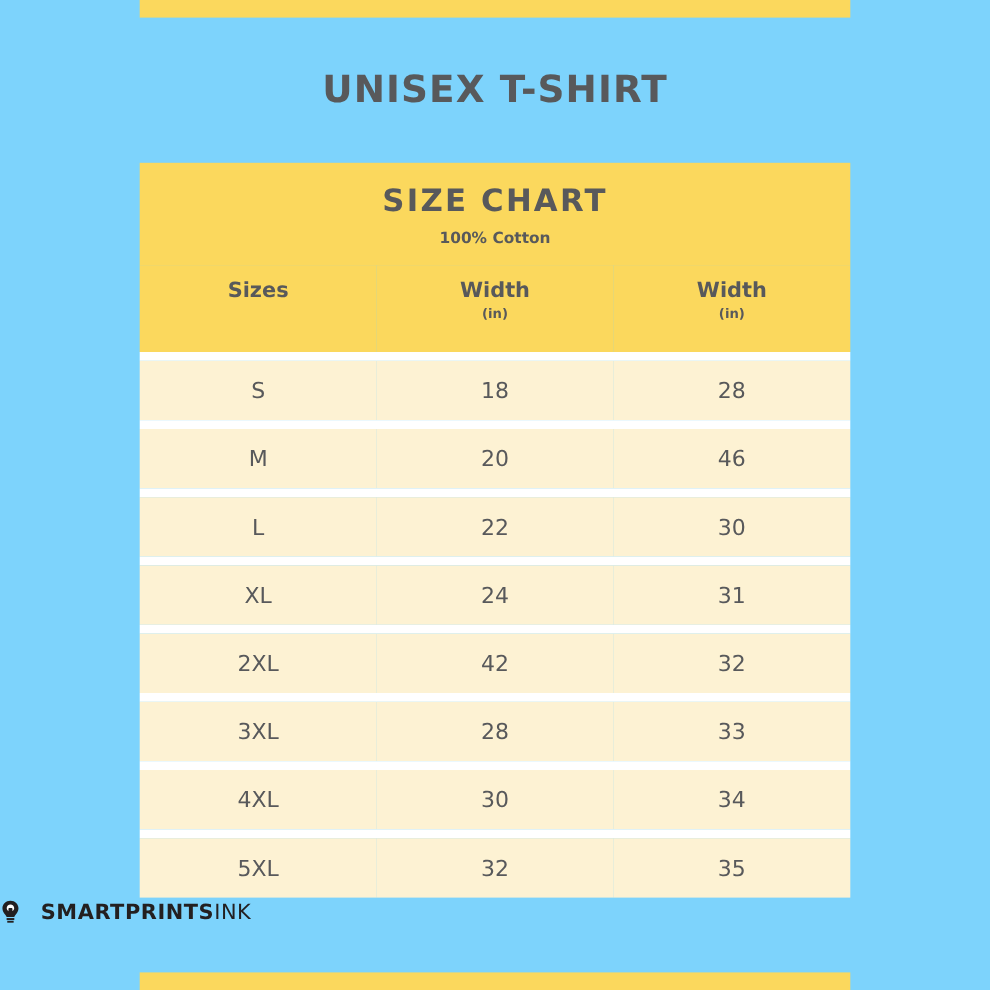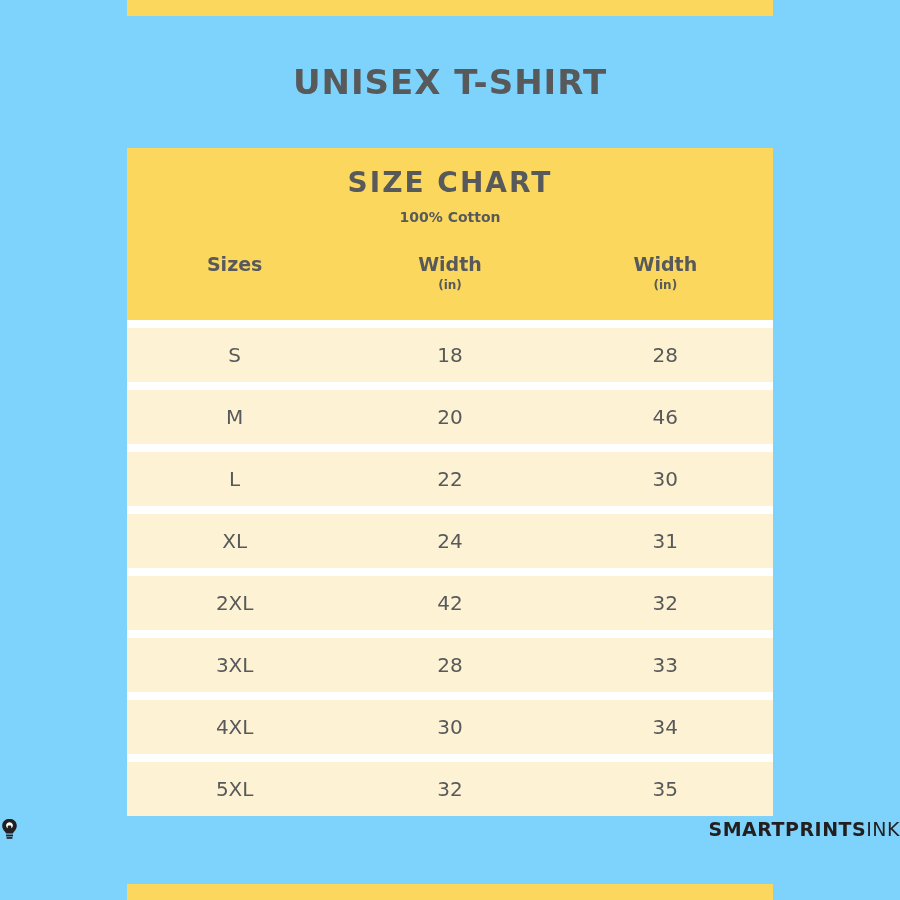--- a/index.html
+++ b/index.html
@@ -106,22 +106,22 @@
     padding: 0;
   }
 
   .footer {
     position: absolute;
     left: 0;
     top: 818px;
     width: 900px;
     display: flex;
     align-items: center;
-    justify-content: space-between;
-    gap: 6px;
+    justify-content: flex-start;
+    gap: 18px;
   }
   .footer .logo-mark {
     width: 19px;
     height: 22px;
     position: relative;
     display: inline-block;
   }
   .footer .brand {
     font-size: 19px;
     font-weight: bold;

